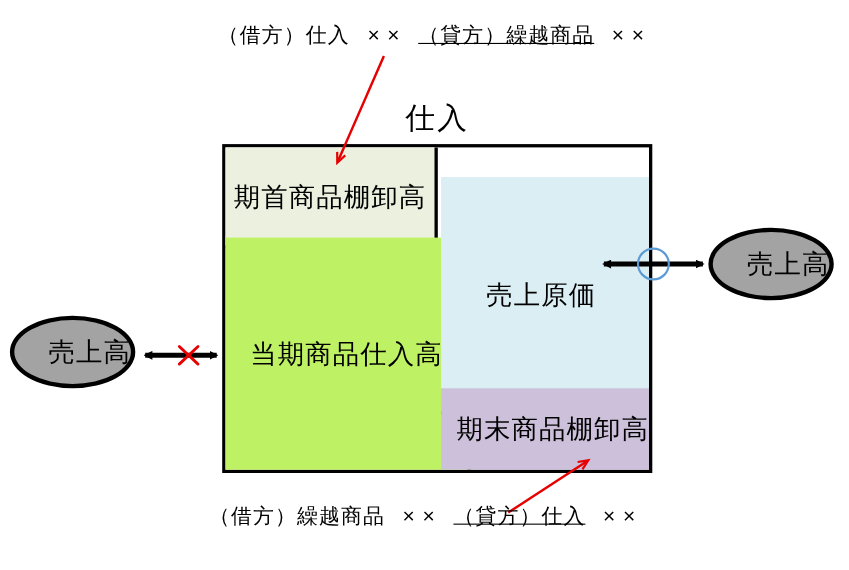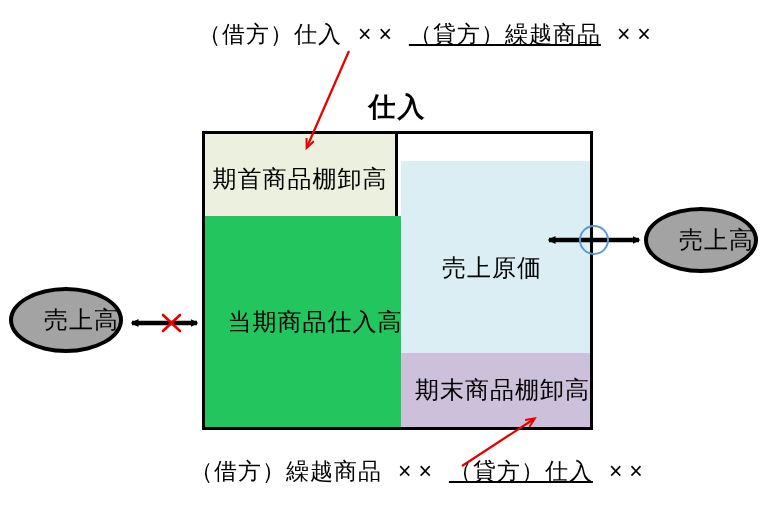--- a/index.html
+++ b/index.html
@@ -5,45 +5,45 @@
   * { margin:0; padding:0; box-sizing:border-box; }
   html,body { background:#ffffff; }
   body { font-family:"Liberation Sans","DejaVu Sans",sans-serif; color:#000; }
   .canvas {
     position:relative; width:772px; height:518px; background:#ffffff;
     overflow:hidden;
   }
   
   .journal-line {
     position:absolute; display:flex; align-items:baseline;
-    font-size:23px; letter-spacing:1px; white-space:nowrap;
+    font-size:19px; letter-spacing:1px; white-space:nowrap;
   }
   .journal-top { left:198px; top:19px; }
   .journal-bottom { left:190px; top:456px; }
   .journal-line .amount { margin-left:16px; letter-spacing:7px; }
   .journal-line .credit-part { margin-left:10px;text-decoration:underline; }
 
   
   .box-title {
     position:absolute; left:202px; top:89px; width:391px;
-    text-align:center; font-size:27px; font-weight:bold; letter-spacing:2px;
+    text-align:center; font-size:27px; font-weight:normal; letter-spacing:2px;
   }
 
   
   .account-box {
     position:absolute; left:202px; top:131px; width:391px; height:299px;
     border:3px solid #000; background:#fff;
   }
   .cell { position:absolute; display:flex; align-items:center; justify-content:center;
           font-size:24px; letter-spacing:1px; }
   .cell-begin { left:0; top:0; width:193px; height:92px;
                 border-right:3px solid #000; border-bottom:3px solid #000;
                 background:#EBF1DE; }
   .cell-purch { left:0; top:82px; width:223px; height:211px;
-                border-right:3px solid #000; background:#22c55e; }
+                border-right:3px solid #000; background:#bef264; }
   .cell-cogs  { left:196px; top:0; width:189px; height:216px;
                 border-bottom:3px solid #000; background:#DAEEF3;
                 justify-content:flex-end; padding-right:48px;margin-top:27px; }
   .cell-end   { left:196px; top:219px; width:189px; height:74px;
                 background:#CCC0DA;padding-left:14px; }
 
   
   .ellipse {
     position:absolute; width:114px; height:66px;
     border:4px solid #000; border-radius:50%;

